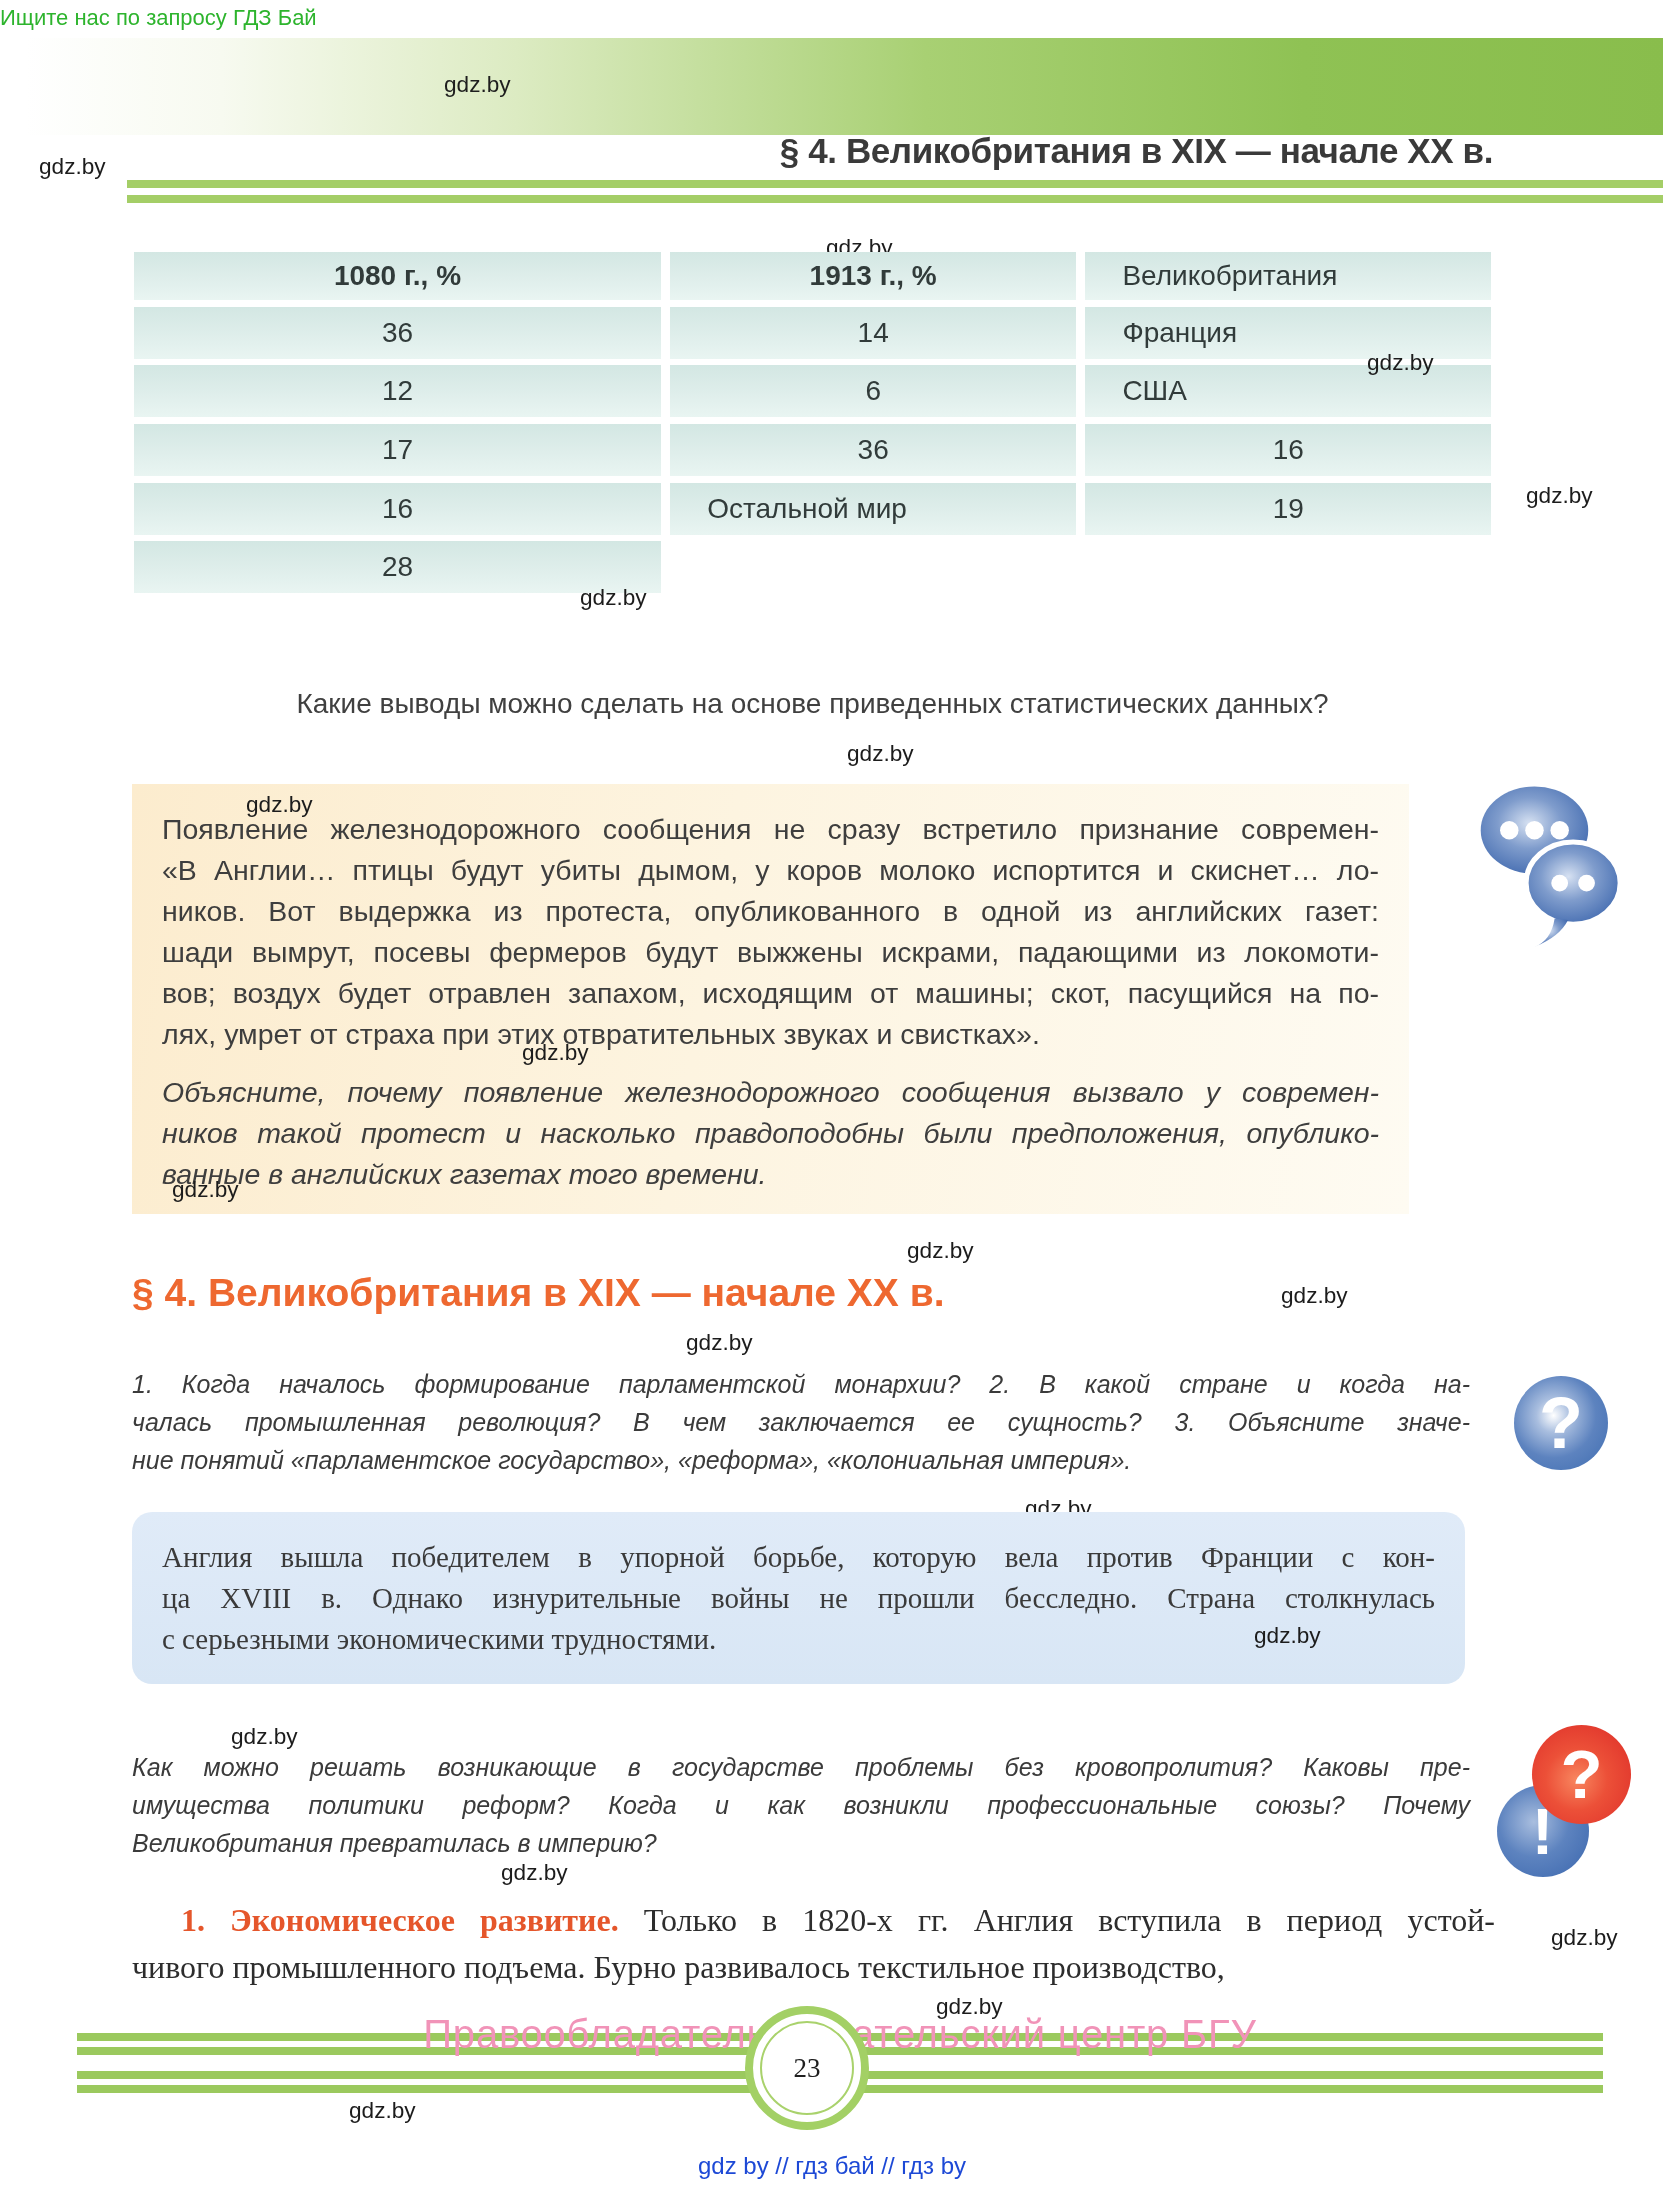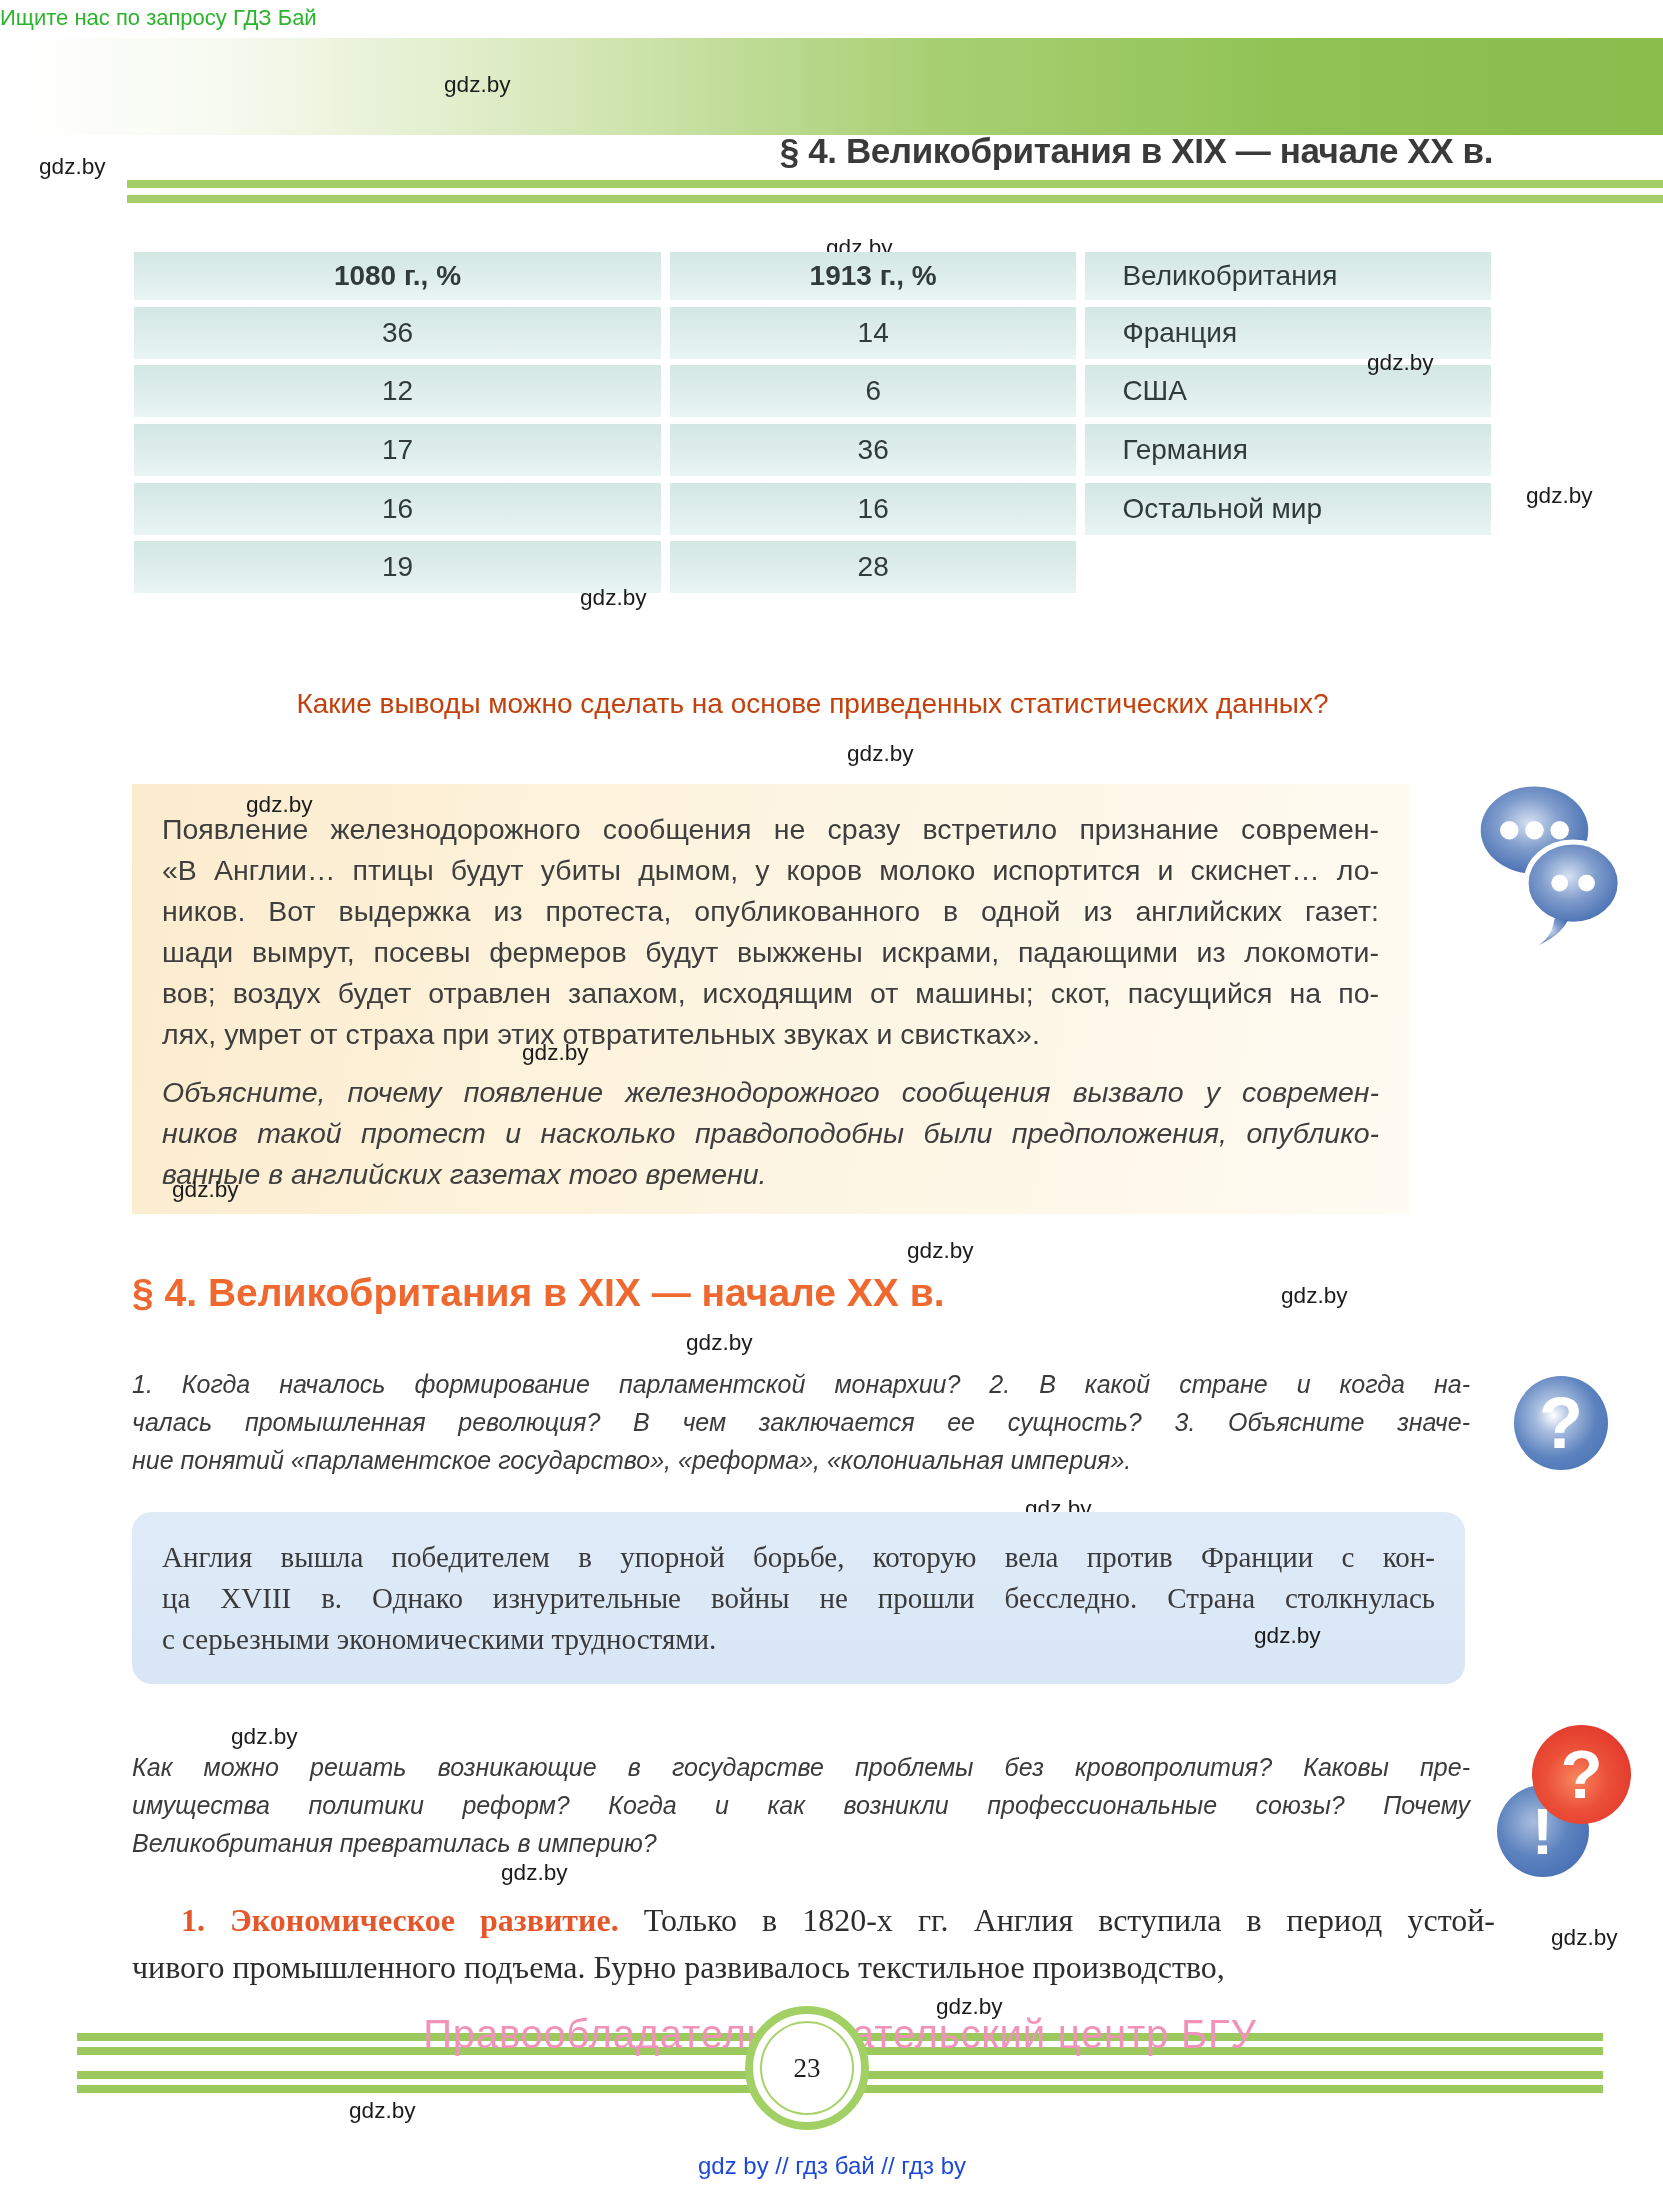--- a/index.html
+++ b/index.html
@@ -20,21 +20,21 @@
   .wm{position:absolute;font-size:22.6px;color:#1c1c1c;white-space:nowrap;}
 
   .stat-table{left:134px;top:252px;width:1357px;display:grid;
     grid-template-columns:527px 406px 406px;grid-template-rows:48px repeat(5,52px);
     column-gap:9.2px;row-gap:6.7px;font-size:28px;color:#313b3a;}
   .cell{background:linear-gradient(180deg,#d3e7e3 0%,#dfeeeb 55%,#e9f5f2 100%);
     display:flex;align-items:center;justify-content:center;}
   .cell.country{justify-content:flex-start;padding-left:37px;}
   .cell.head{font-weight:bold;}
 
-  .q-after-table{left:134px;top:688px;width:1357px;text-align:center;font-size:28px;color:#c2410c;}
+  .q-after-table{left:134px;top:688px;width:1357px;text-align:center;font-size:28px;color:#404040;}
 
   .info-box{left:132px;top:784px;width:1277px;height:430px;box-sizing:border-box;
     padding:25px 30px 0 30px;
     background:linear-gradient(100deg,#fcecce 0%,#fdf4e0 45%,#fefbf2 100%);
     font-size:28.5px;color:#3e3e3e;}
   .info-box .ln{line-height:41px;height:41px;white-space:nowrap;}
   .jline{text-align:justify;text-align-last:justify;white-space:normal !important;}
   .info-italic{margin-top:17px;font-style:italic;}
 
   .orange-heading{left:132px;top:1271px;font-size:39px;font-weight:bold;color:#ee6830;white-space:nowrap;}
@@ -111,21 +111,20 @@
     <div class="cell">14</div>
 
     <div class="cell country">Франция</div>
     <div class="cell">12</div>
     <div class="cell">6</div>
 
     <div class="cell country">США</div>
     <div class="cell">17</div>
     <div class="cell">36</div>
 
-    <div class="cell country">Германия</div>
     <div class="cell">16</div>
     <div class="cell">16</div>
 
     <div class="cell country">Остальной мир</div>
     <div class="cell">19</div>
     <div class="cell">28</div>
   </div>
 
   <span class="wm" style="left:1367px;top:350px;">gdz.by</span>
   <span class="wm" style="left:1526px;top:483px;">gdz.by</span>

